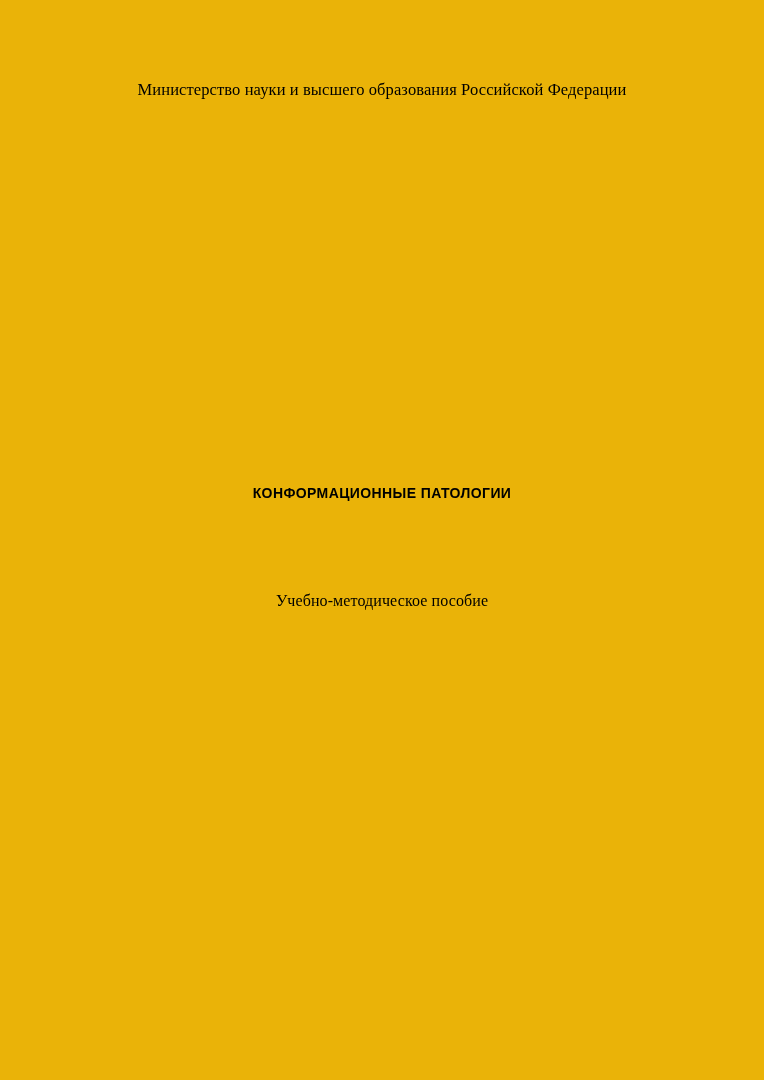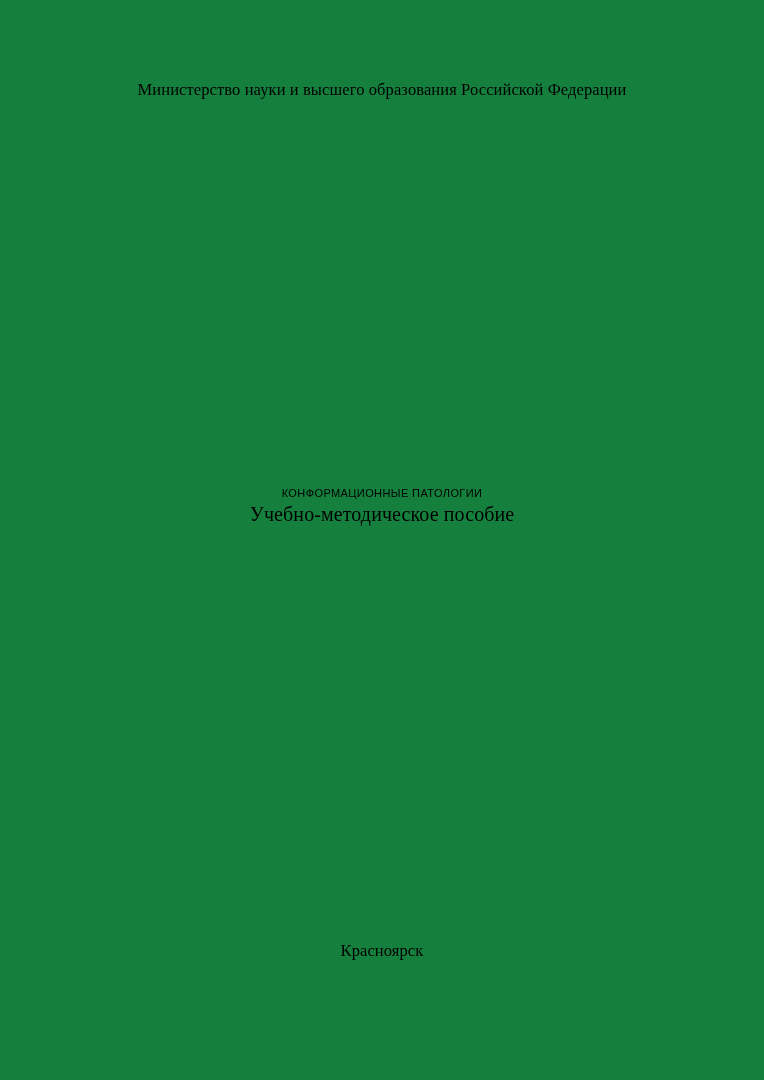--- a/index.html
+++ b/index.html
@@ -5,21 +5,21 @@
   html, body {
     margin: 0;
     padding: 0;
     background: #d8d8d8;
   }
   .page {
     position: relative;
     width: 764px;
     height: 1080px;
     margin: 0 auto;
-    background: #15803d;
+    background: #eab308;
     overflow: hidden;
     font-family: "Liberation Serif", serif;
     color: #000000;
   }
   .content {
     position: absolute;
     left: 0;
     right: 0;
     top: 0;
     bottom: 0;
@@ -36,27 +36,28 @@
     letter-spacing: 0.1px;
   }
   .university-line {
     font-size: 16.5px;
     line-height: 24px;
     letter-spacing: 0.1px;
   }
   .doc-title {
     margin-top: 381px;
     font-family: "Liberation Sans", sans-serif;
-    font-weight: normal;
-    font-size: 11px;
+    font-weight: bold;
+    font-size: 14px;
     letter-spacing: 0.4px;
     line-height: 20px;
   }
   .doc-subtitle {
-    font-size: 20px;
+    margin-top: 87px;
+    font-size: 16px;
     line-height: 22px;
     letter-spacing: 0.1px;
   }
   .imprint {
     position: absolute;
     left: 0;
     right: 0;
     bottom: 118px;
     text-align: center;
   }
@@ -76,15 +77,14 @@
       <div class="ministry-line">Министерство науки и высшего образования Российской Федерации</div>
     </div>
 
     <div class="doc-title">КОНФОРМАЦИОННЫЕ ПАТОЛОГИИ</div>
 
     <div class="doc-subtitle">Учебно-методическое пособие</div>
 
   </div>
 
   <div class="imprint">
-    <div class="imprint-line">Красноярск</div>
   </div>
 </div>
 
 </body></html>

